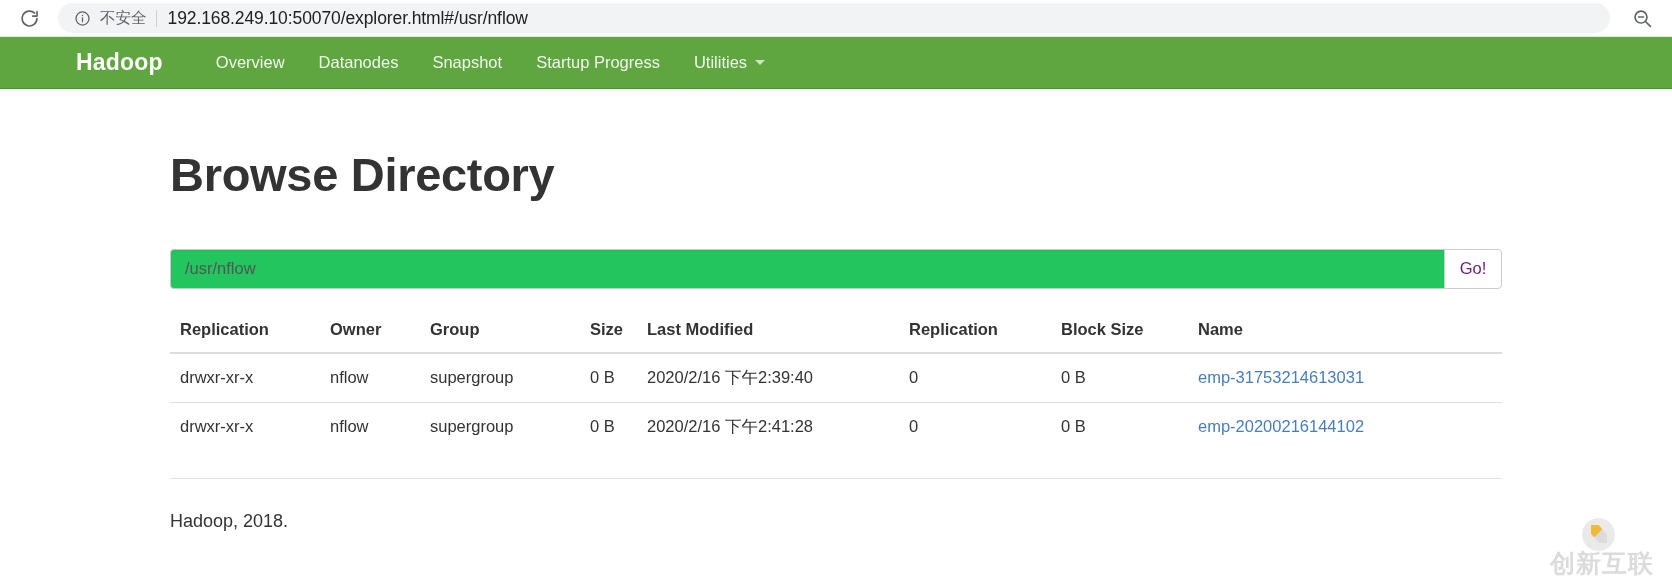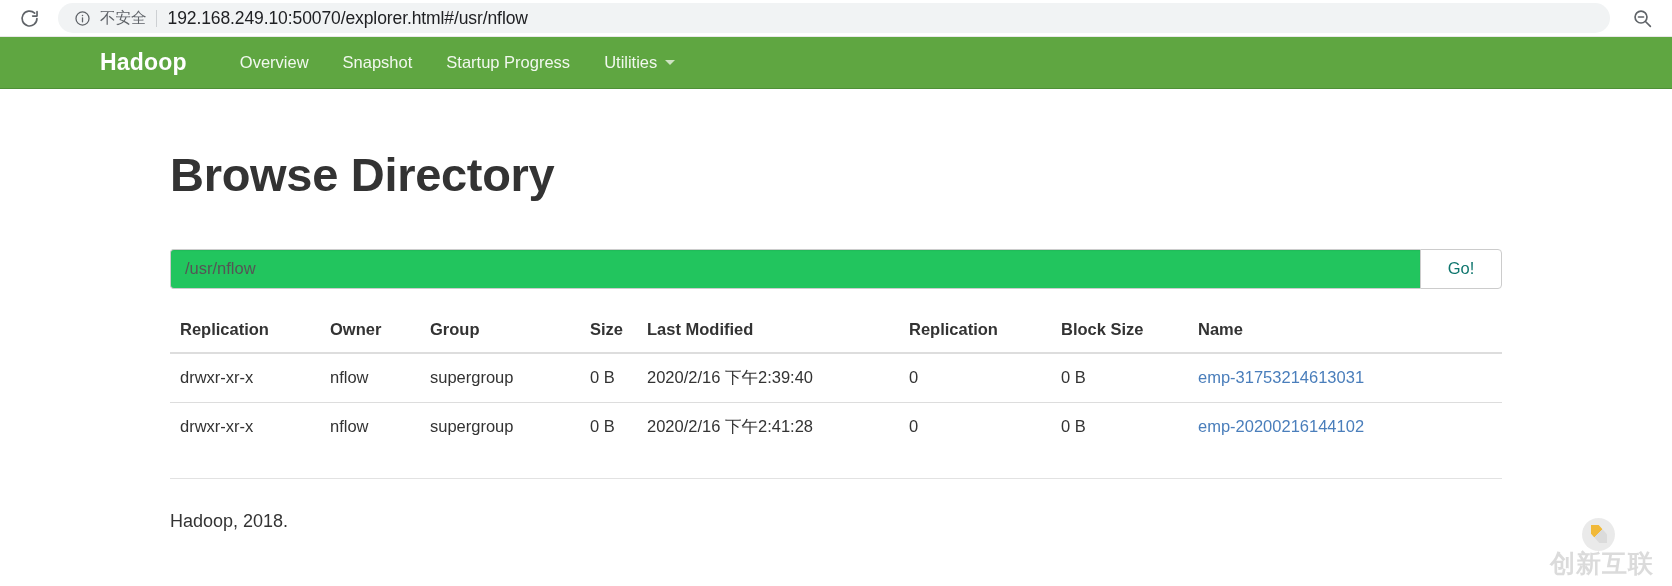--- a/index.html
+++ b/index.html
@@ -67,21 +67,21 @@
     margin-left: 16px;
     flex: 0 0 auto;
   }
 
   
   .navbar {
     height: 52px;
     background: #5fa641;
     display: flex;
     align-items: stretch;
-    padding-left: 100px;
+    padding-left: 76px;
     border-bottom: 1px solid #4e9036;
   }
   .brand {
     color: #ffffff;
     font-size: 23px;
     font-weight: bold;
     display: flex;
     align-items: center;
     padding: 0 16px 0 0;
     margin-right: 20px;
@@ -130,26 +130,26 @@
     font-size: 16.5px;
     color: #555;
     padding: 0 14px;
     font-family: "Liberation Sans", sans-serif;
     background: #22c55e;
     outline: none;
     box-shadow: inset 0 1px 1px rgba(0,0,0,.055);
   }
   .go-btn {
     flex: 0 0 auto;
-    width: 82px;
+    width: 58px;
     border: 1px solid #ccc;
     border-radius: 0 4px 4px 0;
     background: #ffffff;
     font-size: 16.5px;
-    color: #0f766e;
+    color: #701a75;
     font-family: "Liberation Sans", sans-serif;
     cursor: pointer;
   }
 
   table.listing {
     width: 100%;
     border-collapse: collapse;
     margin-top: 22px;
   }
   table.listing th {
@@ -259,20 +259,23 @@
       <line x1="7.4" y1="10.3" x2="13.2" y2="10.3"></line>
     </svg>
   </div>
 </div>
 
 <div class="navbar">
   <div class="brand">Hadoop</div>
 
   <div class="nav-item">
     <span>Overview</span>
+  </div>
+  <div class="nav-item">
+    <span>Datanodes</span>
   </div>
   <div class="nav-item">
     <span>Snapshot</span>
   </div>
   <div class="nav-item">
     <span>Startup Progress</span>
   </div>
   <div class="nav-item">
     <span>Utilities</span>
     <span class="caret"></span>

